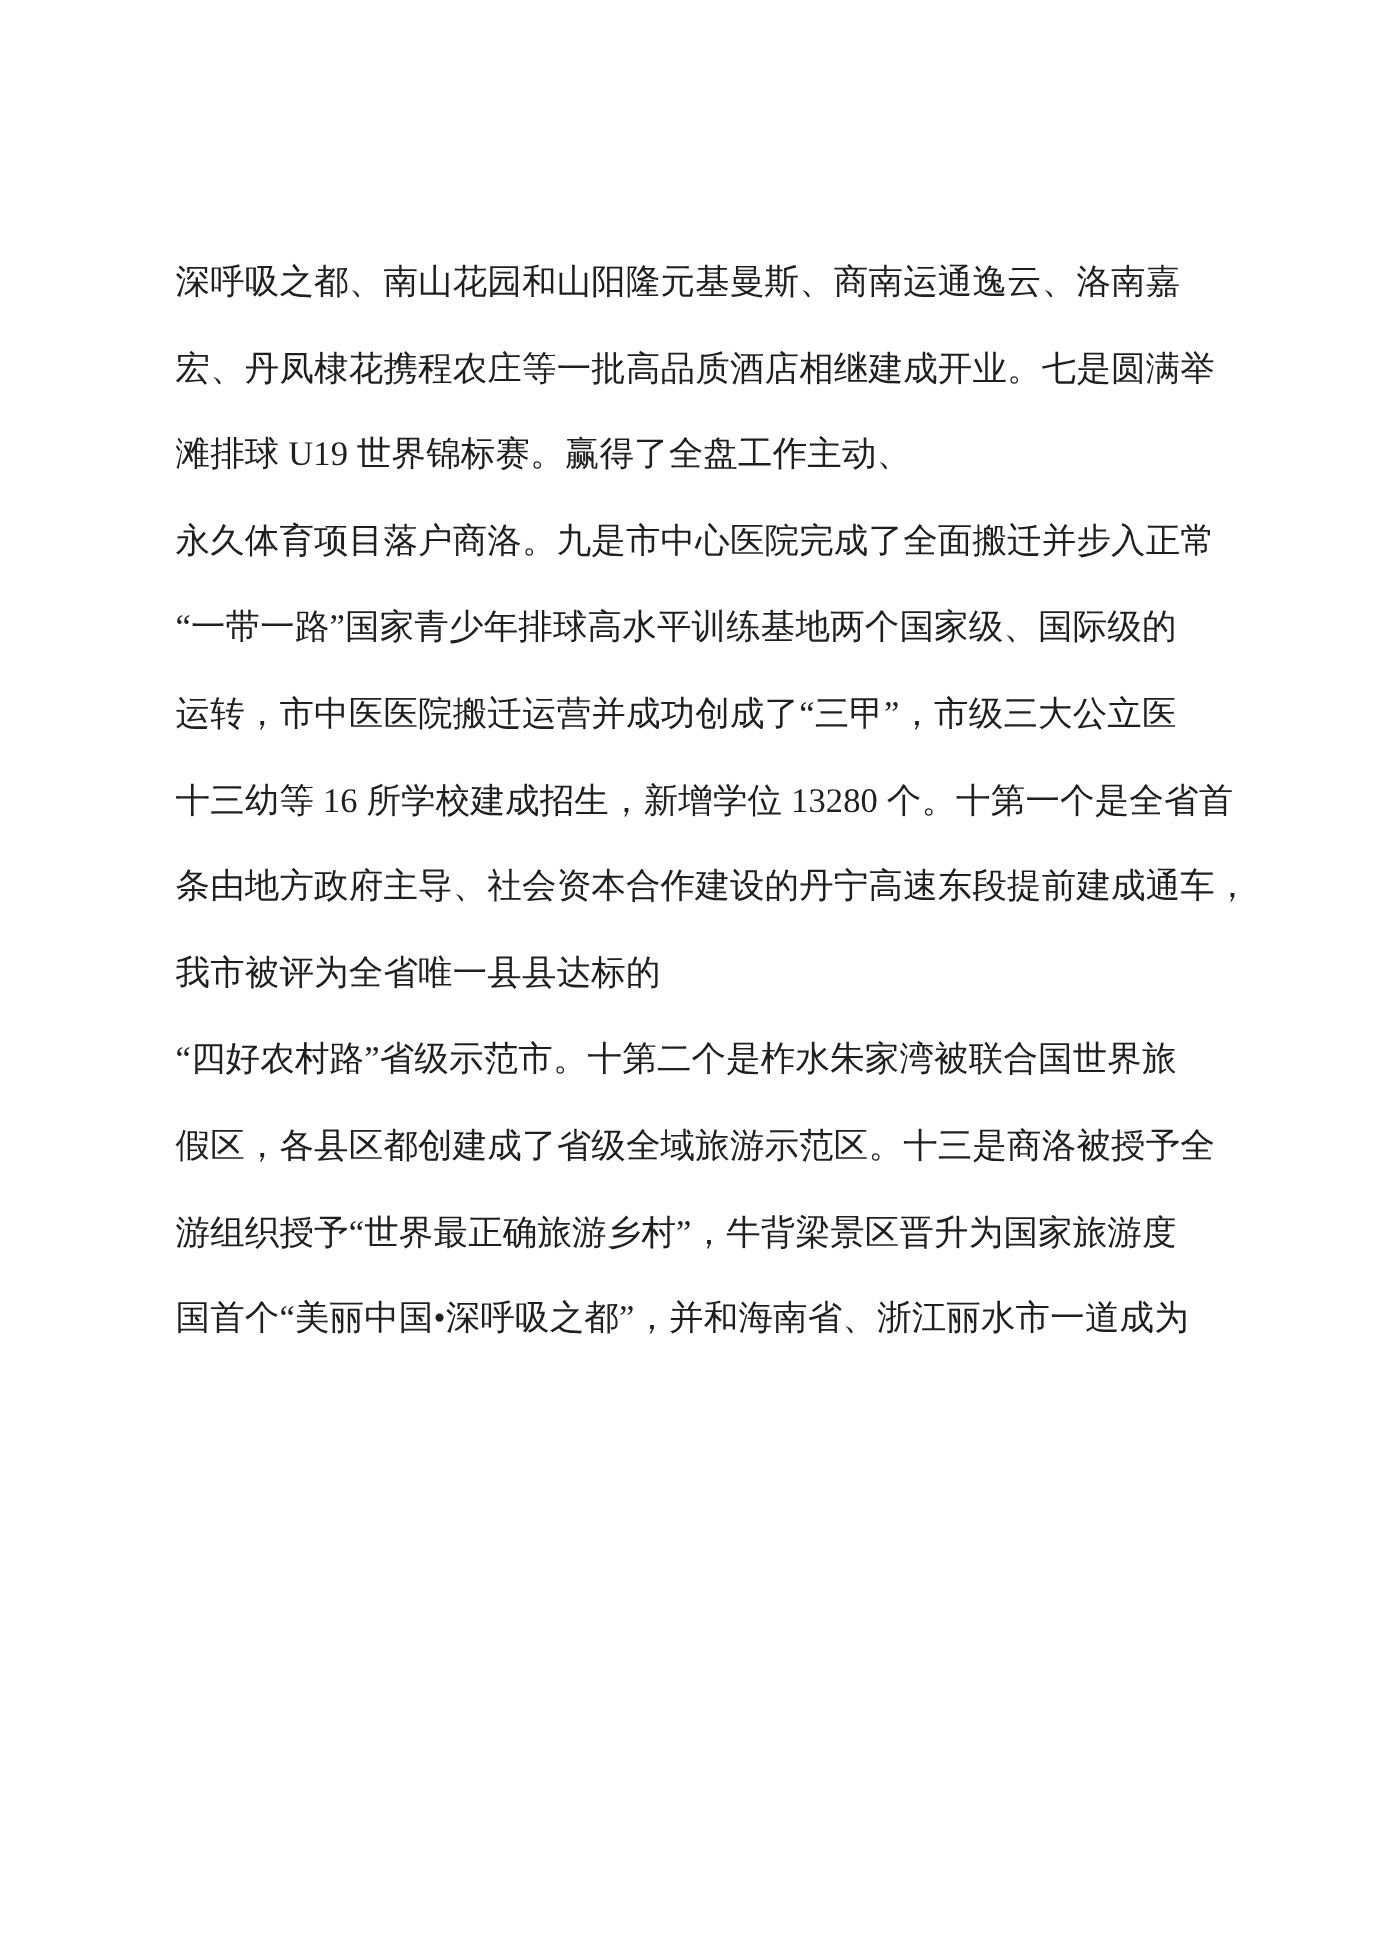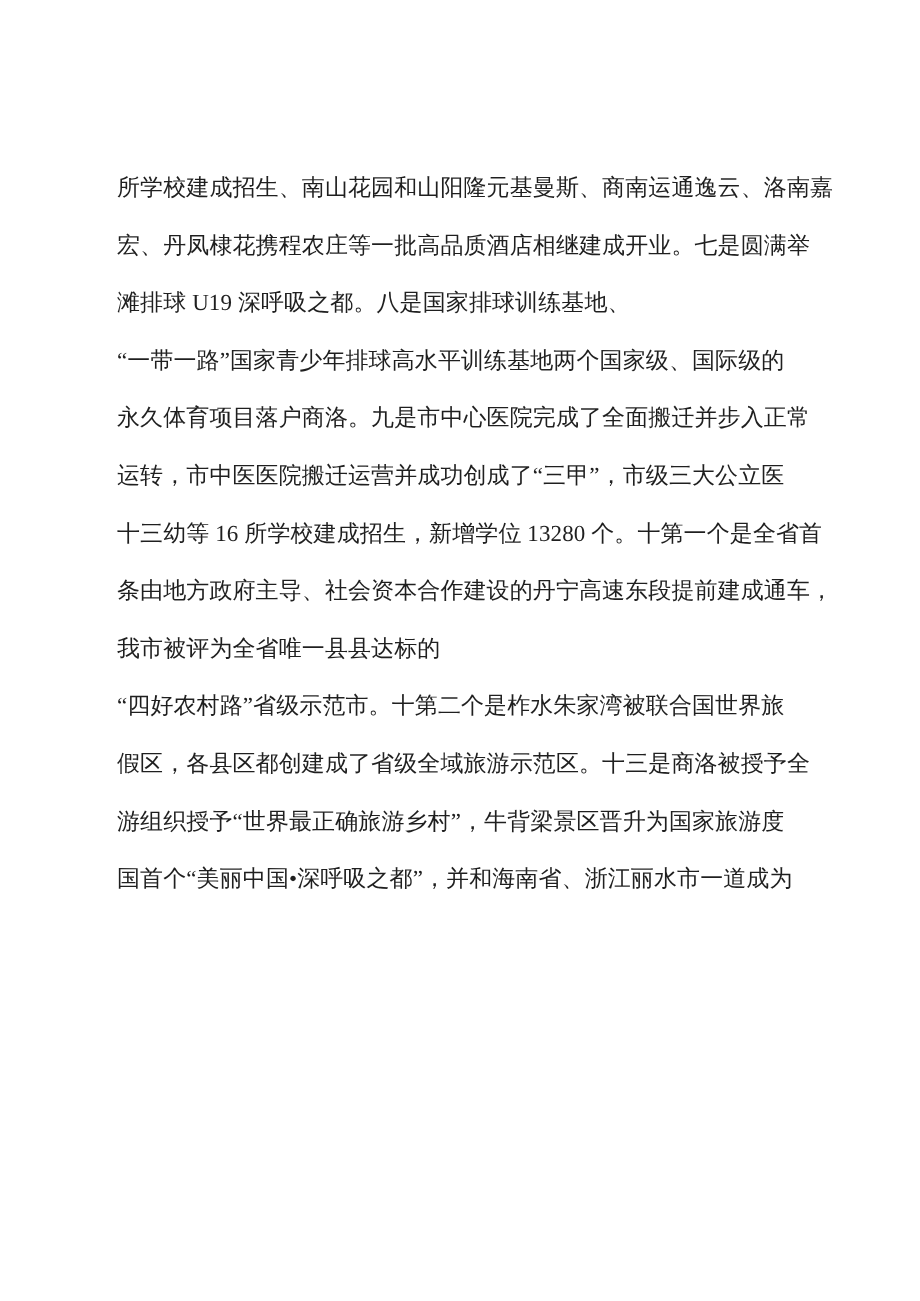--- a/index.html
+++ b/index.html
@@ -29,25 +29,25 @@
     color: #1f1f1f;
     white-space: pre;
     text-rendering: geometricPrecision;
   }
 </style>
 </head>
 <body>
 
 <div class="page">
   <div class="text-block">
-    <div class="line">所学校建成招生、南山花园和山阳隆元基曼斯、商南运通逸云、洛南嘉</div>
+    <div class="line">深呼吸之都、南山花园和山阳隆元基曼斯、商南运通逸云、洛南嘉</div>
     <div class="line">宏、丹凤棣花携程农庄等一批高品质酒店相继建成开业。七是圆满举</div>
-    <div class="line">滩排球 U19 深呼吸之都。八是国家排球训练基地、</div>
+    <div class="line">滩排球 U19 世界锦标赛。赢得了全盘工作主动、</div>
+    <div class="line">永久体育项目落户商洛。九是市中心医院完成了全面搬迁并步入正常</div>
     <div class="line">“一带一路”国家青少年排球高水平训练基地两个国家级、国际级的</div>
-    <div class="line">永久体育项目落户商洛。九是市中心医院完成了全面搬迁并步入正常</div>
     <div class="line">运转，市中医医院搬迁运营并成功创成了“三甲”，市级三大公立医</div>
     <div class="line">十三幼等 16 所学校建成招生，新增学位 13280 个。十第一个是全省首</div>
     <div class="line">条由地方政府主导、社会资本合作建设的丹宁高速东段提前建成通车，</div>
     <div class="line">我市被评为全省唯一县县达标的</div>
     <div class="line">“四好农村路”省级示范市。十第二个是柞水朱家湾被联合国世界旅</div>
     <div class="line">假区，各县区都创建成了省级全域旅游示范区。十三是商洛被授予全</div>
     <div class="line">游组织授予“世界最正确旅游乡村”，牛背梁景区晋升为国家旅游度</div>
     <div class="line">国首个“美丽中国•深呼吸之都”，并和海南省、浙江丽水市一道成为</div>
   </div>
 </div>

